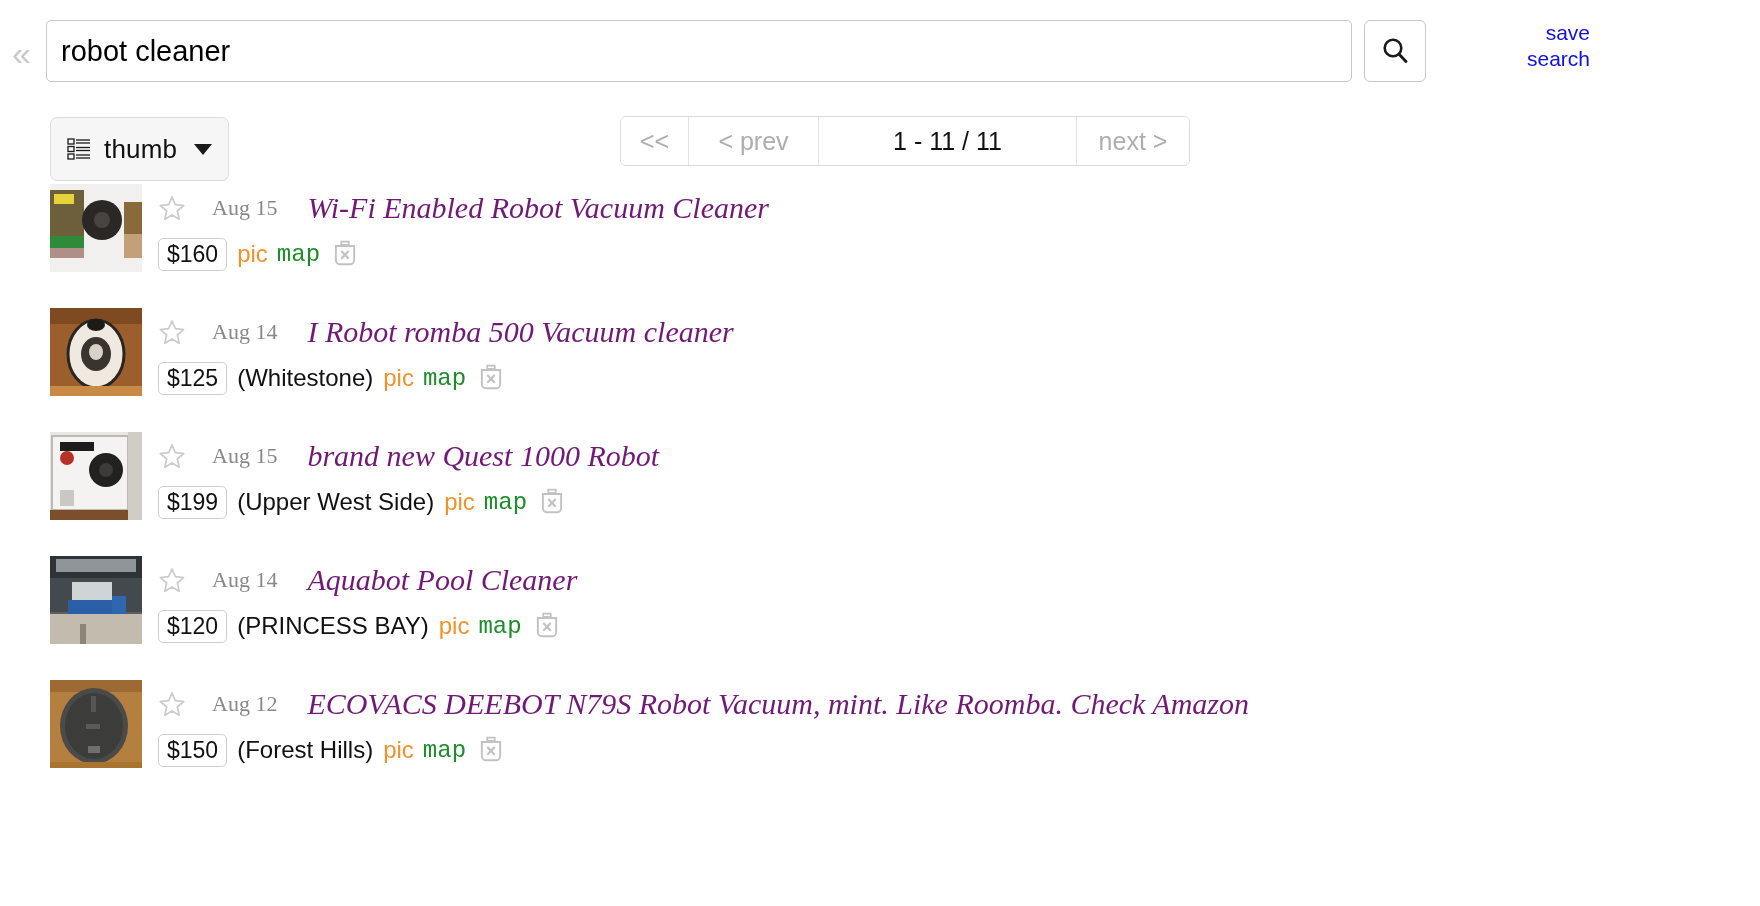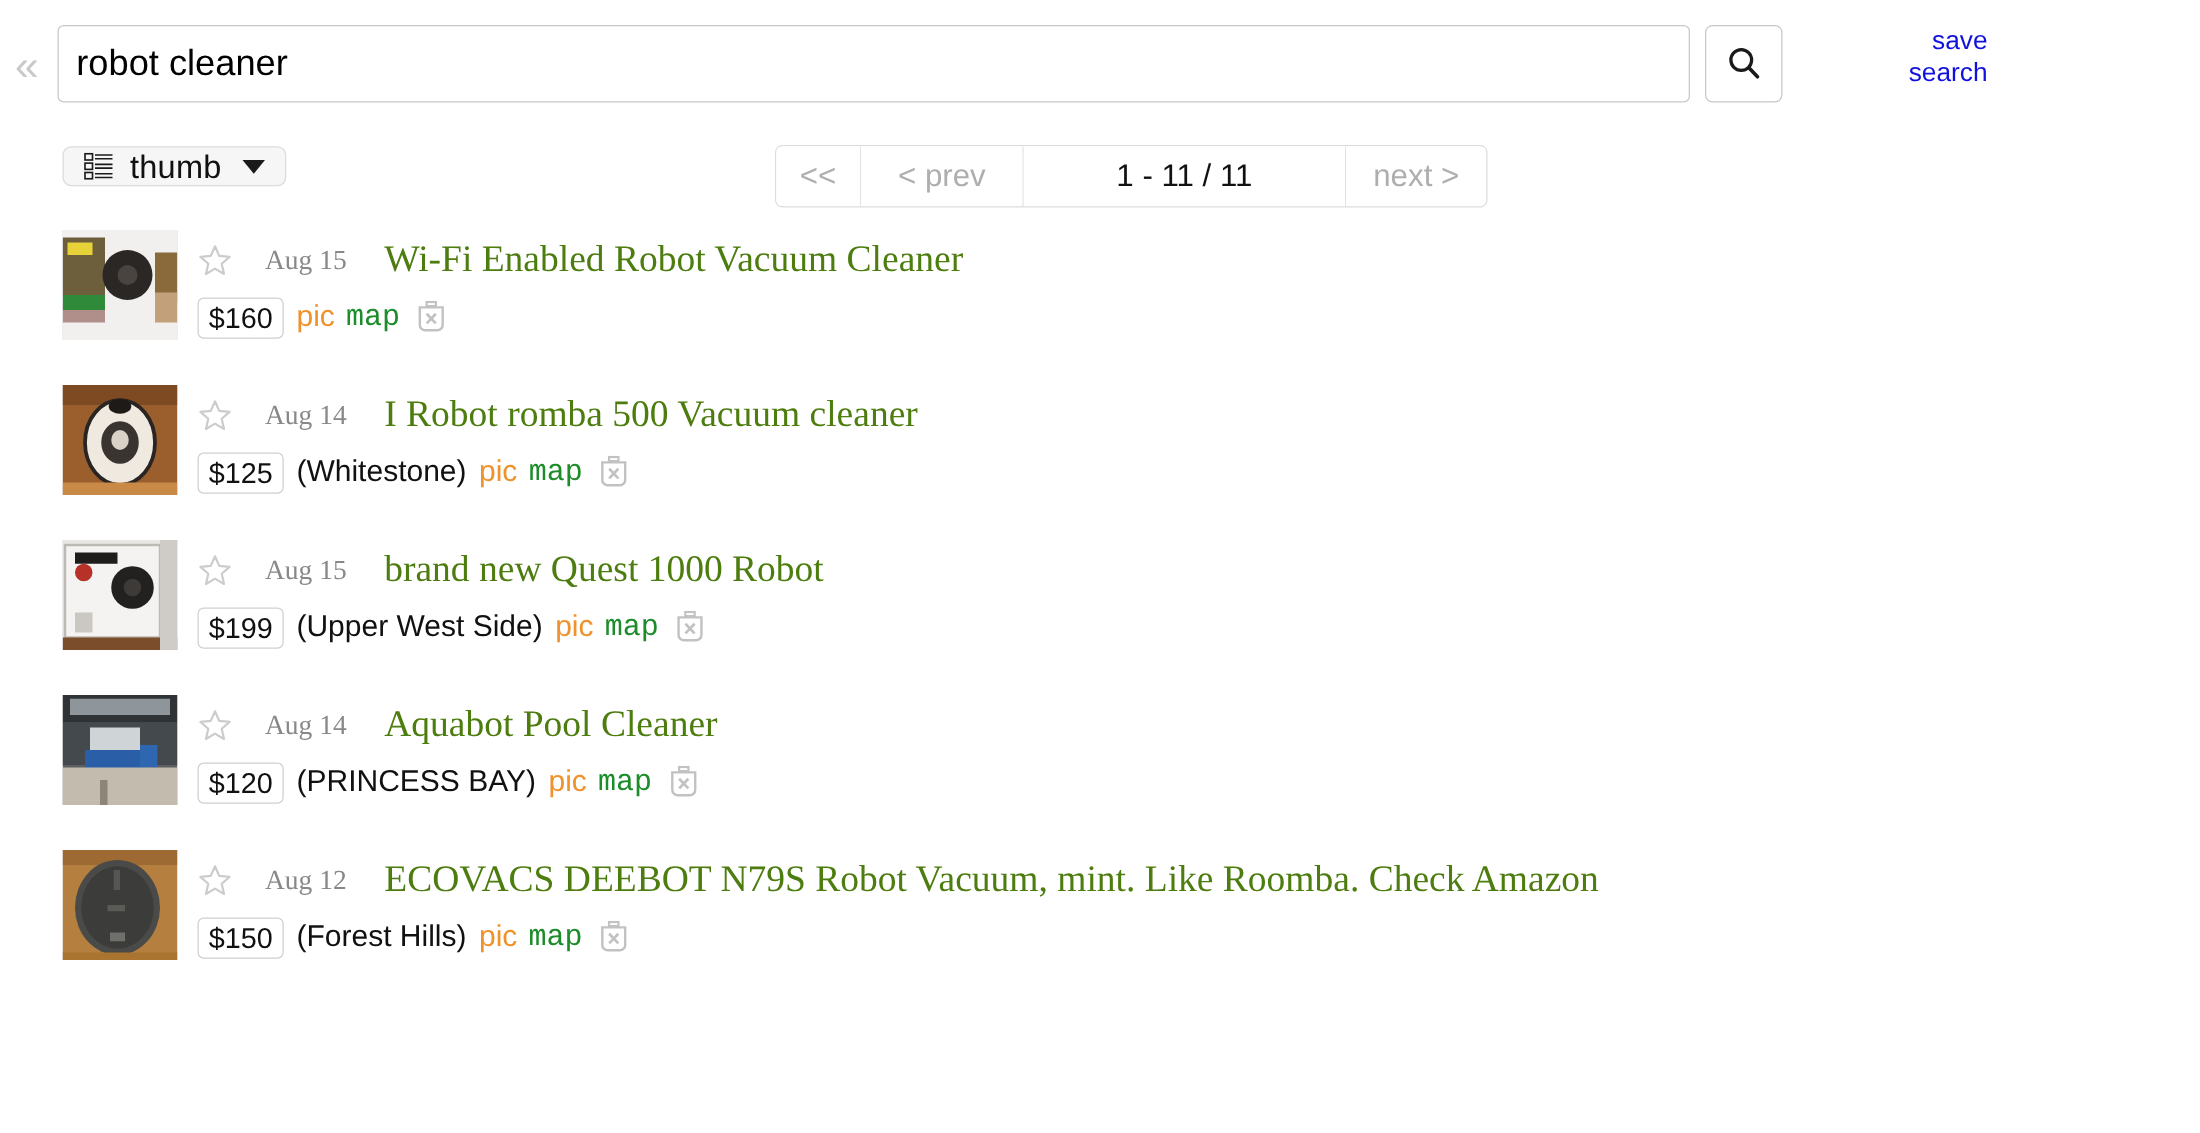--- a/index.html
+++ b/index.html
@@ -66,21 +66,21 @@
     cursor: pointer;
   }
   #save-search-link .ss-line { display: block; }
 
   
   #toolbar { position: absolute; left: 0; top: 100px; width: 1760px; height: 78px; }
 
   #view-mode-button {
     position: absolute;
     left: 50px; top: 17px;
-    height: 32px;
+    height: 64px;
     min-width: 174px;
     border: 1px solid #dcdcdc;
     border-radius: 7px;
     background: #f6f6f6;
     display: flex;
     align-items: center;
     gap: 13px;
     padding: 0 16px;
     cursor: pointer;
   }
@@ -162,24 +162,25 @@
   }
   .row-date {
     font-family: "Liberation Serif", serif;
     font-size: 22px;
     color: #888888;
     margin-right: 14px;
   }
   .row-title {
     font-family: "Liberation Serif", serif;
     font-size: 30px;
-    color: #4d7c0f;
+    color: #701a75;
     text-decoration: none;
     cursor: pointer;
     white-space: nowrap;
+    font-style: italic;
   }
 
   .row-meta-line {
     position: absolute;
     left: 158px; top: 57px;
     height: 38px;
     display: flex;
     align-items: center;
     white-space: nowrap;
   }

